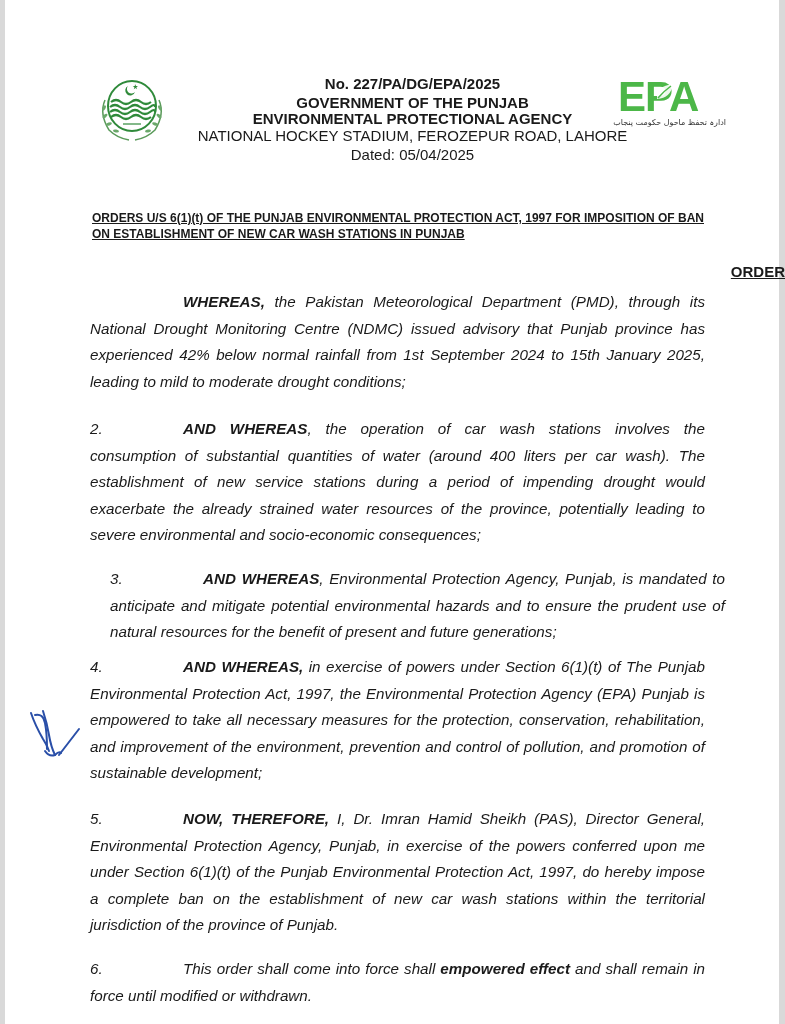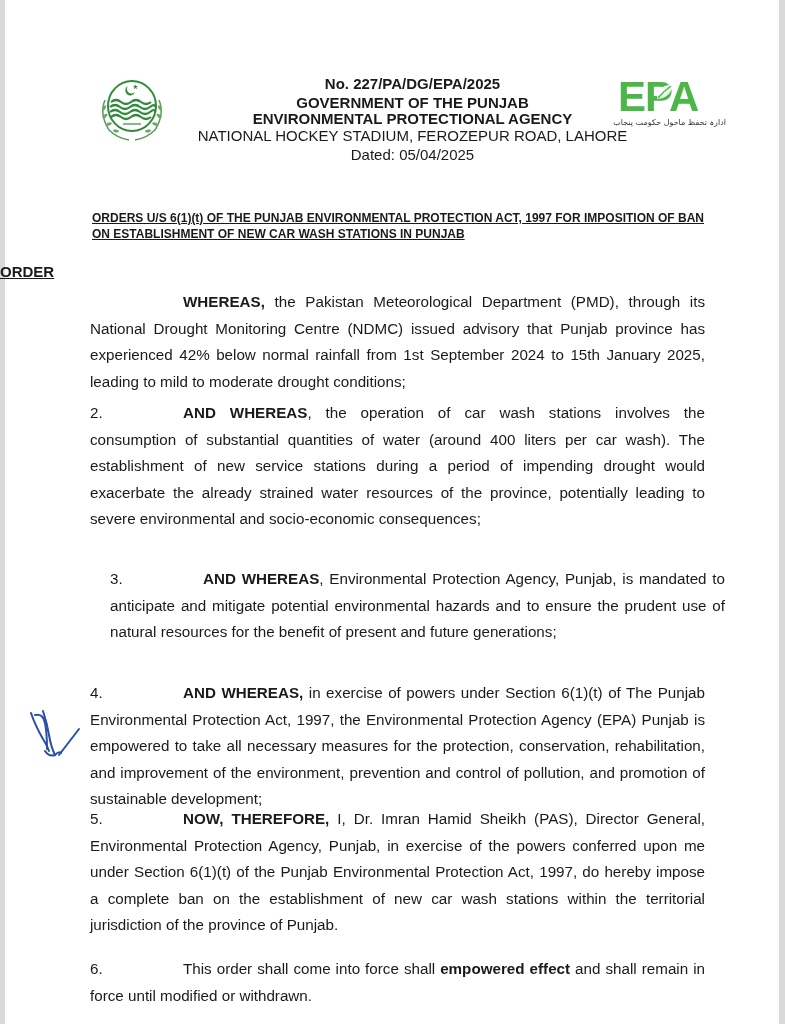--- a/index.html
+++ b/index.html
@@ -19,30 +19,30 @@
   .epa-urdu { position: absolute; left: 0; top: 42px; width: 112px; font-size: 8px; color: #333; text-align: left; direction: rtl; font-family: "DejaVu Sans", sans-serif; white-space: nowrap; }
 
   .header { position: absolute; left: 0; width: 785px; text-align: center; }
   .hdr-no { top: 75px; font-size: 15px; font-weight: bold; left: 20px; }
   .hdr-gov { top: 94px; font-size: 15px; font-weight: bold; left: 20px; }
   .hdr-agency { top: 110px; font-size: 15px; font-weight: bold; left: 20px; }
   .hdr-address { top: 127px; font-size: 15px; left: 20px; }
   .hdr-date { top: 146px; font-size: 15px; left: 20px; }
 
   .subject { position: absolute; left: 92px; top: 210px; width: 612px; font-size: 12px; font-weight: bold; text-decoration: underline; line-height: 16px; text-align: justify; }
-  .order-heading { position: absolute; left: 0; width: 785px; top: 263px; text-align: left; font-size: 15px; font-weight: bold; text-decoration: underline; }
+  .order-heading { position: absolute; left: 0; width: 785px; top: 263px; text-align: right; font-size: 15px; font-weight: bold; text-decoration: underline; }
 
-  .para { position: absolute; left: 90px; width: 615px; font-size: 15.2px; line-height: 26.6px; text-align: justify; text-align-last: left; }
+  .para { position: absolute; left: 90px; width: 615px; font-size: 15.2px; line-height: 26.6px; text-align: justify; text-align-last: left; font-style: italic; }
   .para .num { display: inline-block; width: 93px; }
   .para .indent { display: inline-block; width: 93px; }
   .para b { font-weight: bold; }
   .p1 { top: 289px; }
-  .p2 { top: 400px; }
+  .p2 { top: 416px; }
   .p3 { top: 566px; margin-left: 20px; }
-  .p4 { top: 680px; }
+  .p4 { top: 654px; }
   .p5 { top: 806px; }
   .p6 { top: 956px; }
 
   .signature { position: absolute; left: 25px; top: 705px; width: 60px; height: 60px; }
 </style>
 </head>
 <body>
 
 <div class="edge-left"></div>
 <div class="edge-right"></div>

